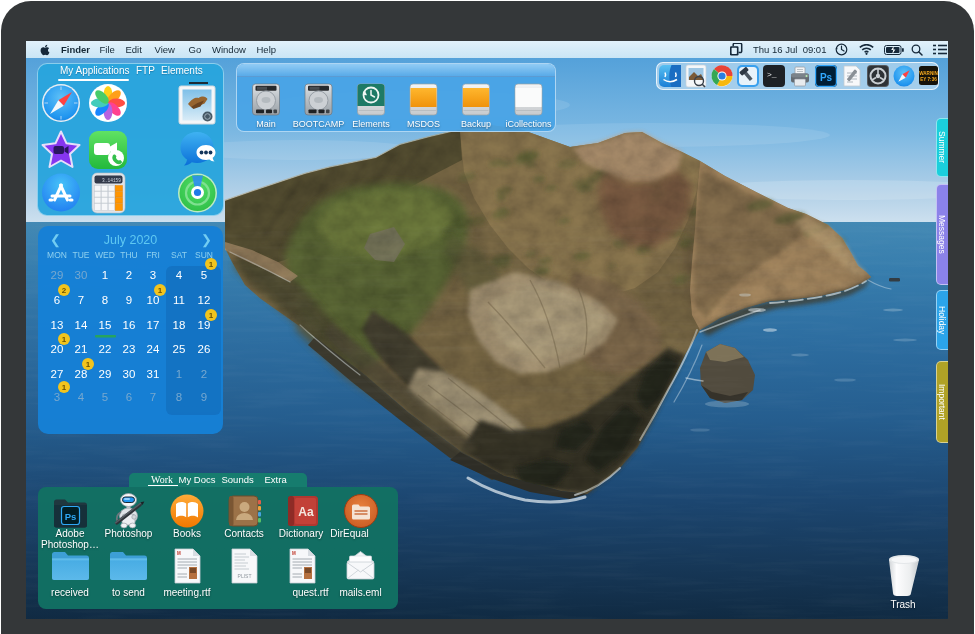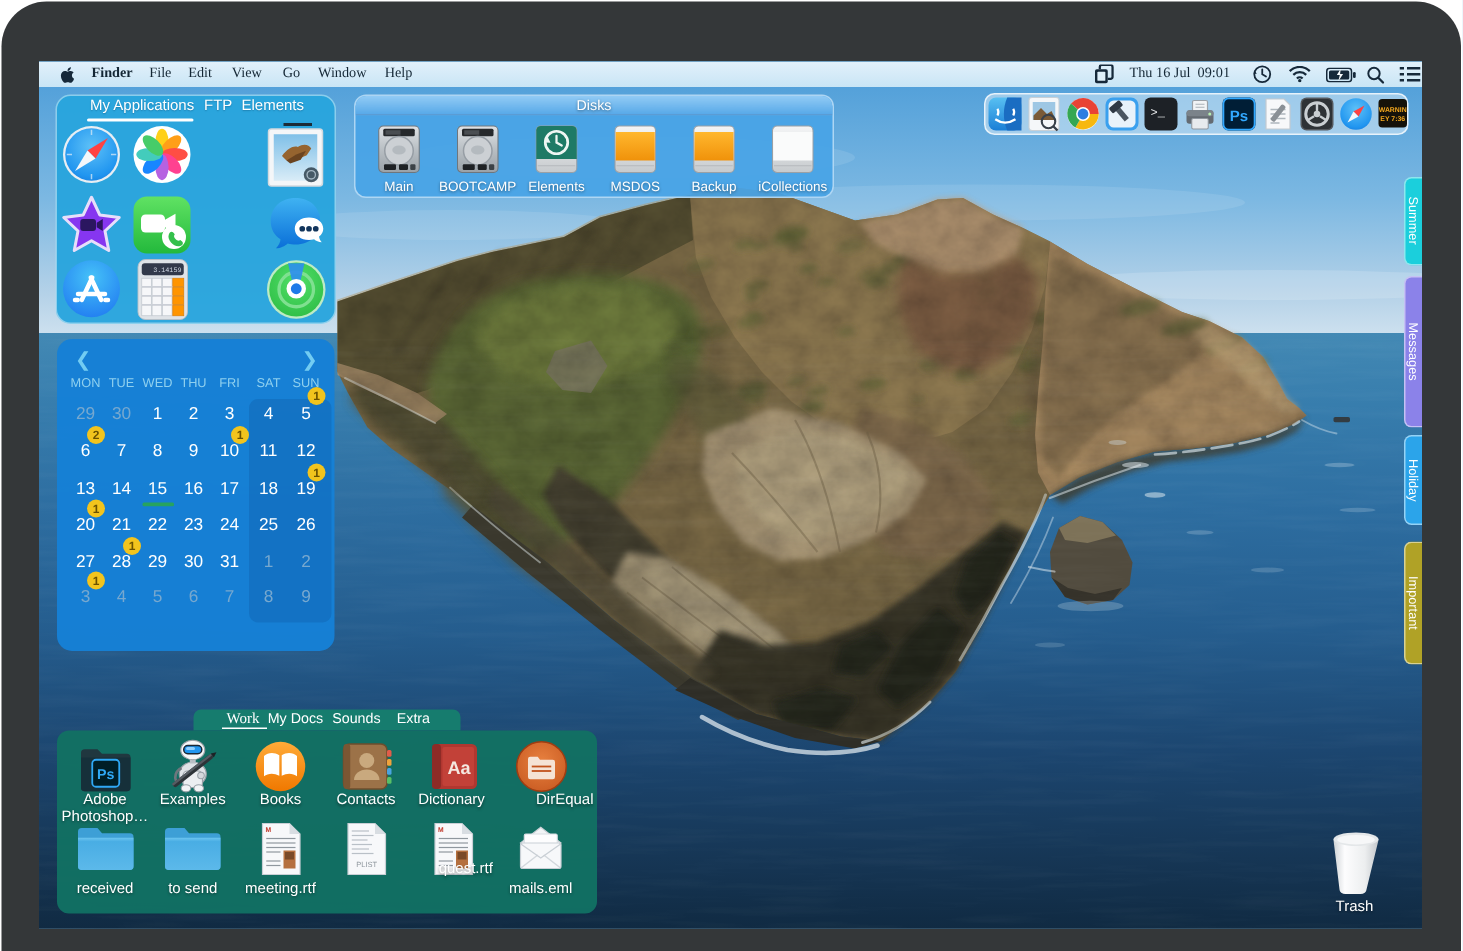--- a/index.html
+++ b/index.html
@@ -2,21 +2,21 @@
 <html><head>
 <meta charset="utf-8">
 <style>
   * { margin:0; padding:0; box-sizing:border-box; }
   html,body { width:975px; height:634px; background:#fff; overflow:hidden;
     font-family:"Liberation Sans", sans-serif; }
   .abs { position:absolute; }
   .bezel { position:absolute; left:1px; top:1px; width:973px; height:633px;
     background:#343739; border-radius:30px 30px 0 0; }
   .screen { position:absolute; left:26px; top:41px; width:922px; height:578px;
-    overflow:hidden; background:#6aaed9;font-family:Liberation Serif, serif; }
+    overflow:hidden; background:#6aaed9; }
   .lbl { position:absolute; color:#fff; font-weight:normal; font-size:10px;
     text-align:center; text-shadow:0 1px 2px rgba(0,0,0,0.45); white-space:nowrap; }
 </style>
 </head>
 <body>
 <div class="bezel"></div>
 <div class="screen">
 <svg id="wall" width="975" height="634" viewBox="0 0 975 634" style="position:absolute;left:-26px;top:-41px;">
   <defs>
     <linearGradient id="sky" x1="0" y1="41" x2="0" y2="224" gradientUnits="userSpaceOnUse">
@@ -302,21 +302,20 @@
     </g>
   </svg>
 </div>
 </div>
 
 <div class="abs" style="left:236px;top:63px;width:320px;height:69px;border-radius:8px;
   background:rgba(72,164,230,0.93);border:1px solid rgba(255,255,255,0.55);">
   <div class="abs" style="left:0;top:0;width:318px;height:13px;border-radius:7px 7px 0 0;
     background:linear-gradient(rgba(150,205,245,0.95),rgba(90,170,232,0.95));
     border-bottom:1px solid rgba(40,110,180,0.5);"></div>
-  <div class="lbl" style="left:0;top:1px;width:318px;font-weight:normal;font-size:9.5px;">Disks</div>
 </div>
 <svg class="abs" style="left:236px;top:63px;" width="320" height="69" viewBox="0 0 320 69">
   <defs>
     <linearGradient id="hdg" x1="0" y1="0" x2="0" y2="1">
       <stop offset="0" stop-color="#dfe2e5"></stop>
         <stop offset="0.5" stop-color="#b9bfc4"></stop>
         <stop offset="1" stop-color="#9aa1a7"></stop>
     </linearGradient>
     <linearGradient id="org" x1="0" y1="0" x2="0" y2="1">
       <stop offset="0" stop-color="#ffb72e"></stop>
@@ -621,20 +620,21 @@
 <div class="abs" style="left:936px;top:290px;width:12px;height:59.5px;color:#fff;font-size:8.5px;writing-mode:vertical-rl;text-align:center;line-height:12px;">Holiday</div>
 <div class="abs" style="left:936px;top:361px;width:12px;height:82px;color:#fff;font-size:8.5px;writing-mode:vertical-rl;text-align:center;line-height:12px;">Important</div>
 
 <div class="abs" style="left:38px;top:226px;width:185px;height:208px;border-radius:10px;
   background:rgba(22,128,214,0.97);overflow:hidden;">
   <div class="abs" style="left:128px;top:40px;width:55px;height:149px;border-radius:6px;background:rgba(8,50,110,0.16);"></div>
 </div>
 <div class="abs" style="left:38px;top:226px;width:185px;height:208px;color:#fff;">
   <span class="abs" style="left:12px;top:6px;color:#72ccf2;font-size:13px;">❮</span>
   <span class="abs" style="left:163px;top:6px;color:#72ccf2;font-size:13px;">❯</span>
+  <div class="abs" style="left:0;top:7px;width:185px;text-align:center;color:#5fc8f2;font-size:12.5px;">July 2020</div>
 </div>
 <svg class="abs" style="left:38px;top:226px;" width="185" height="208" viewBox="0 0 185 208">
   <g font-size="8.5" fill="#8fd0ef" text-anchor="middle" font-family="Liberation Sans">
     <text x="19" y="32">MON</text>
       <text x="43" y="32">TUE</text>
       <text x="67" y="32">WED</text>
     <text x="91" y="32">THU</text>
       <text x="115" y="32">FRI</text>
       <text x="141" y="32">SAT</text>
     <text x="166" y="32">SUN</text>
@@ -854,30 +854,30 @@
 
   <g transform="translate(305,62)">
     <path d="M4,13 L17.5,2.5 L31,13 L17.5,22 Z" fill="#f2f4f6" stroke="#c9cfd5" stroke-width="0.8"></path>
     <rect x="6.5" y="7" width="22" height="12" rx="1" fill="#fdfdfe" stroke="#d8dde2" stroke-width="0.7"></rect>
     <rect x="4" y="13" width="27" height="17" rx="1.5" fill="#f7f8fa" stroke="#c9cfd5" stroke-width="0.8"></rect>
     <path d="M4.5,29.5 L15.5,21 M30.5,29.5 L19.5,21" stroke="#d3d8dd" stroke-width="1" fill="none"></path>
     <path d="M4,13.5 L17.5,23 L31,13.5" stroke="#c9cfd5" stroke-width="0.9" fill="none"></path>
   </g>
 </svg>
 <div class="lbl" style="left:40px;top:528px;width:60px;">Adobe<br>Photoshop…</div>
-<div class="lbl" style="left:93px;top:528px;width:71px;">Examples</div>
+<div class="lbl" style="left:93px;top:528px;width:71px;">Photoshop</div>
 <div class="lbl" style="left:157px;top:528px;width:60px;">Books</div>
 <div class="lbl" style="left:214px;top:528px;width:60px;">Contacts</div>
 <div class="lbl" style="left:268px;top:528px;width:66px;">Dictionary</div>
-<div class="lbl" style="left:346px;top:528px;width:61px;">DirEqual</div>
+<div class="lbl" style="left:319px;top:528px;width:61px;">DirEqual</div>
 <div class="lbl" style="left:40px;top:587px;width:60px;">received</div>
 <div class="lbl" style="left:96px;top:587px;width:65px;">to send</div>
 <div class="lbl" style="left:152px;top:587px;width:70px;">meeting.rtf</div>
 <div class="lbl" style="left:209px;top:618px;width:70px;margin-top:20px;">config.plist</div>
-<div class="lbl" style="left:269px;top:574px;width:64px;padding-left:19px;">quest.rtf</div>
+<div class="lbl" style="left:269px;top:587px;width:64px;padding-left:19px;">quest.rtf</div>
 <div class="lbl" style="left:327px;top:587px;width:67px;">mails.eml</div>
 
 <svg class="abs" style="left:885px;top:553px;" width="38" height="46" viewBox="0 0 38 46">
   <defs>
     <linearGradient id="cupg" x1="0" y1="0" x2="1" y2="0">
       <stop offset="0" stop-color="#cfd3d6"></stop>
         <stop offset="0.25" stop-color="#fdfdfe"></stop>
       <stop offset="0.7" stop-color="#eceeef"></stop>
         <stop offset="1" stop-color="#c4c8cc"></stop>
     </linearGradient>

